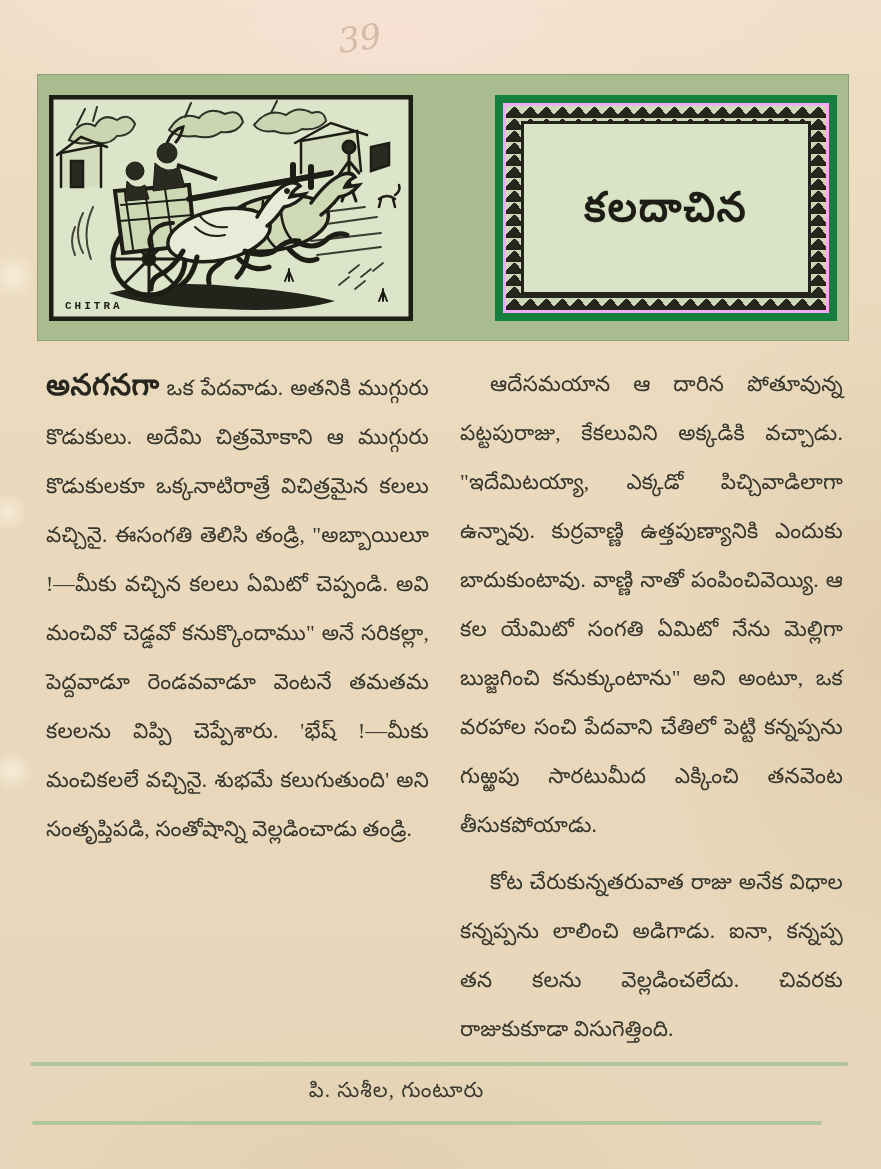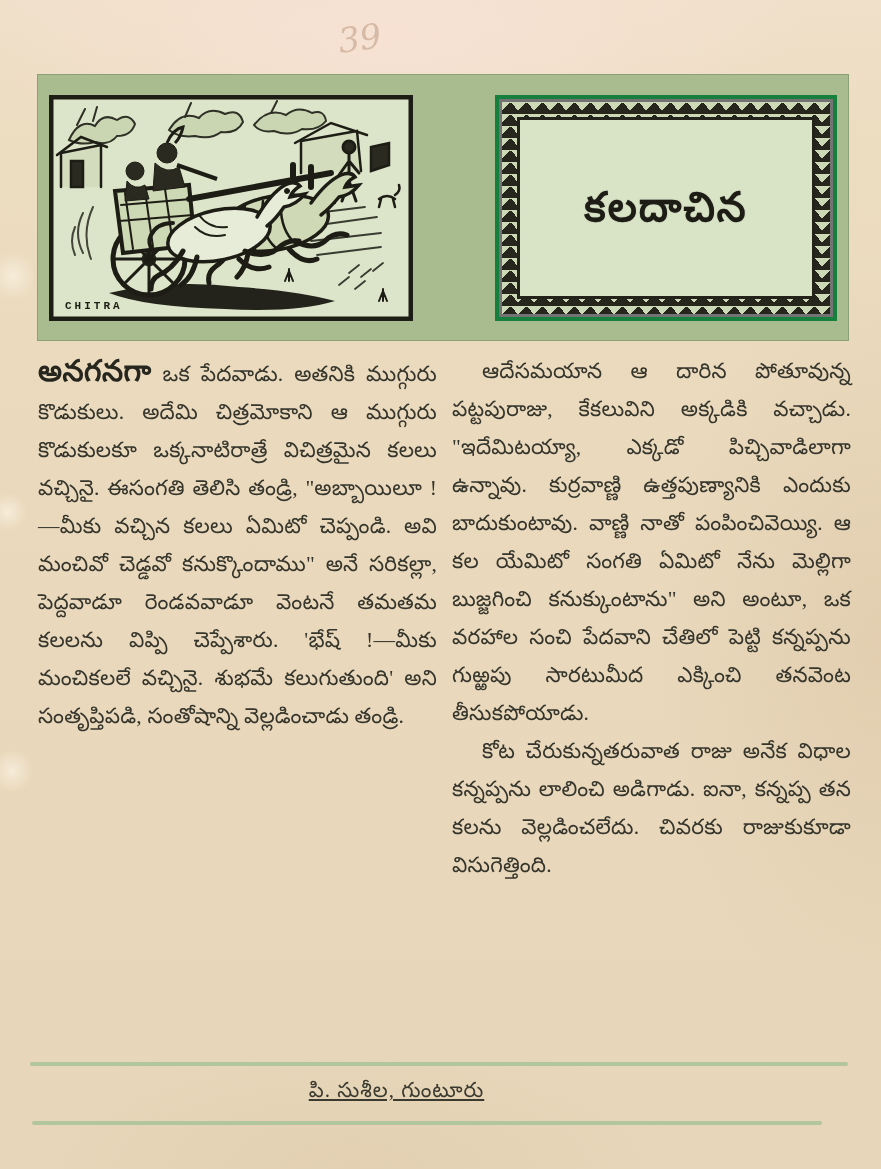--- a/index.html
+++ b/index.html
@@ -35,22 +35,22 @@
     background:#a9bc90;
     box-shadow:0 0 0 1px rgba(90,110,70,.35) inset;
     display:flex;align-items:center;gap:12px;
     padding:0 12px;box-sizing:border-box;
   }
   .illus-wrap{width:434px;height:226px;flex:0 0 auto;}
   .illus-wrap svg{display:block;}
 
   .title-box{
     flex:1 1 auto;height:226px;box-sizing:border-box;
-    border:4px solid #15803d;
-    background:#737373;
+    border:8px solid #15803d;
+    background:#f0abfc;
     padding:3px;
     text-align:center;
   }
   .title-frame{
     height:100%;box-sizing:border-box;
     padding:15px;
     background-color:#ccd8b6;
     background-image:conic-gradient(from 135deg at 50% 0%, #26261d 90deg, rgba(0,0,0,0) 0);
     background-size:16px 12px;
   }
@@ -69,37 +69,37 @@
   }
 
   
   .body-text{
     position:absolute;left:0;top:352px;width:881px;
     display:flex;gap:15px;
     padding:0 30px 0 38px;box-sizing:border-box;
   }
   .col{width:399px;flex:0 0 auto;}
   .col p{
-    margin:0;
-    font-size:21.5px;line-height:38px;
+    margin:8px;
+    font-size:21.5px;line-height:49px;
     text-align:justify;
     color:#35352c;
     letter-spacing:.2px;
     font-family:Liberation Serif, serif;
   }
   .col p.indent{text-indent:30px;}
   .opener{font-size:30px;font-weight:bold;color:#26261e;letter-spacing:.5px;}
 
   
   .footer-rule{position:absolute;height:4px;background:#b2c69e;border-radius:2px;}
   .footer-rule.top{left:30px;top:1062px;width:818px;}
   .footer-rule.bottom{left:32px;top:1121px;width:790px;}
   .footer-credit{
     position:absolute;left:0;top:1078px;width:793px;
-    text-align:center;font-size:21px;color:#3a3a30;letter-spacing:1px;text-decoration:underline;
+    text-align:center;font-size:21px;color:#3a3a30;letter-spacing:1px;
   }
 </style>
 </head>
 <body>
 
 <div class="page">
 
   <div class="stain s1"></div>
   <div class="stain s2"></div>
   <div class="stain s3"></div>

